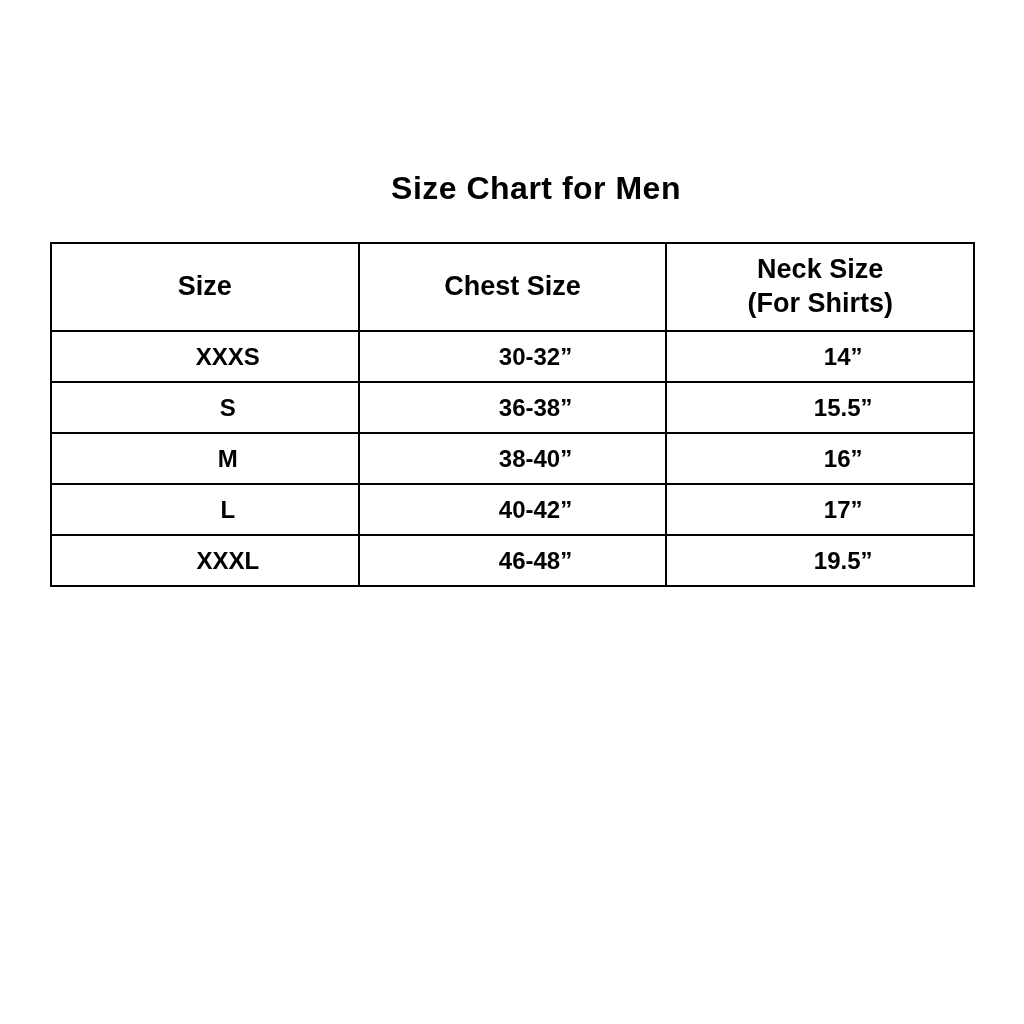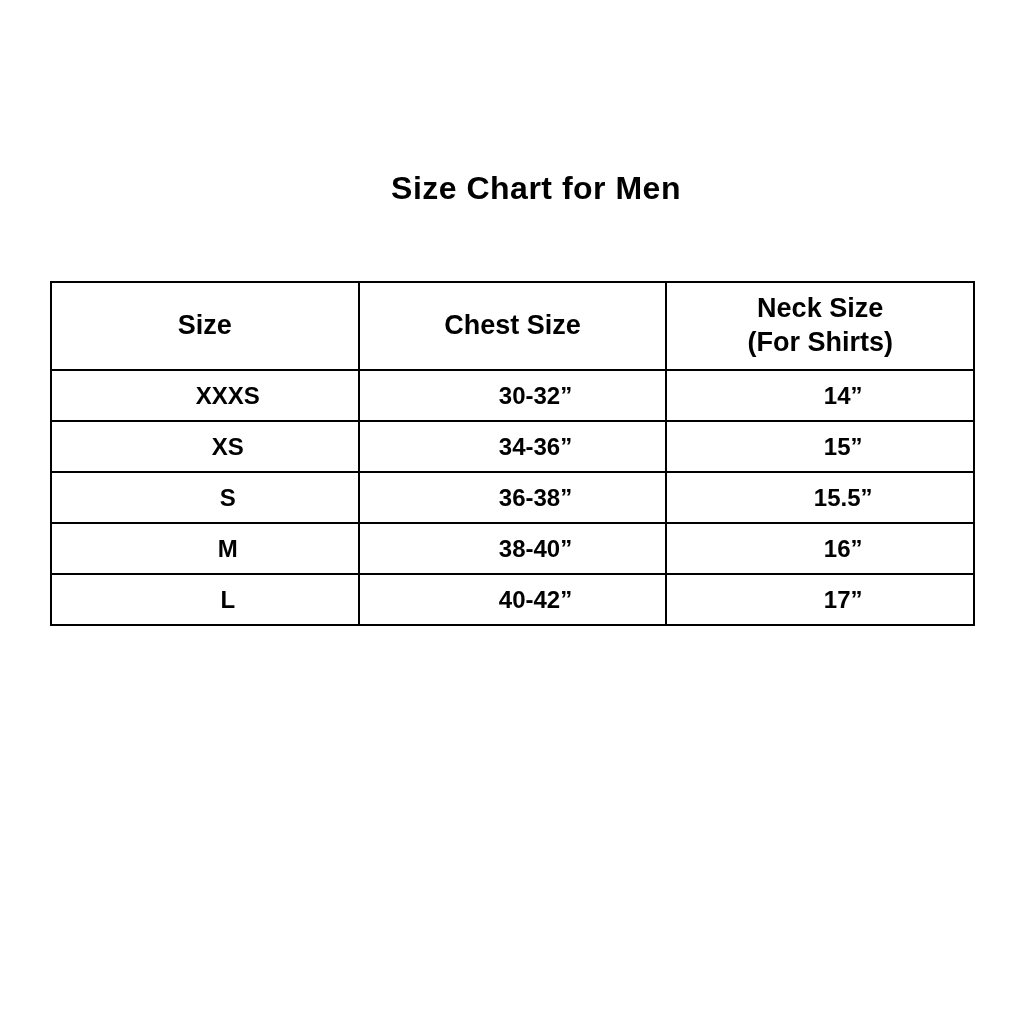--- a/index.html
+++ b/index.html
@@ -29,21 +29,20 @@
     letter-spacing: 0.5px;
     margin-left: 24px;
   }
   table.size-chart {
     position: absolute;
     top: 242px;
     left: 50px;
     width: 925px;
     border-collapse: collapse;
     table-layout: fixed;
-    margin-top: 39px;
   }
   .size-chart th,
   .size-chart td {
     border: 2px solid #000000;
     text-align: center;
     vertical-align: middle;
     font-weight: bold;
     padding: 0;
     background: #ffffff;
   }
@@ -74,35 +73,35 @@
 (For Shirts)</th>
       </tr>
     </thead>
     <tbody>
         <tr>
       <td>XXXS</td>
       <td>30-32”</td>
       <td>14”</td>
     </tr>
         <tr>
-      <td>XS</td>
-      <td>34-36”</td>
-      <td>15”</td>
-    </tr>
-        <tr>
       <td>S</td>
       <td>36-38”</td>
       <td>15.5”</td>
     </tr>
         <tr>
       <td>M</td>
       <td>38-40”</td>
       <td>16”</td>
     </tr>
         <tr>
       <td>L</td>
       <td>40-42”</td>
       <td>17”</td>
     </tr>
+        <tr>
+      <td>XXXL</td>
+      <td>46-48”</td>
+      <td>19.5”</td>
+    </tr>
       </tbody>
   </table>
 
 </div>
 
 </body></html>

